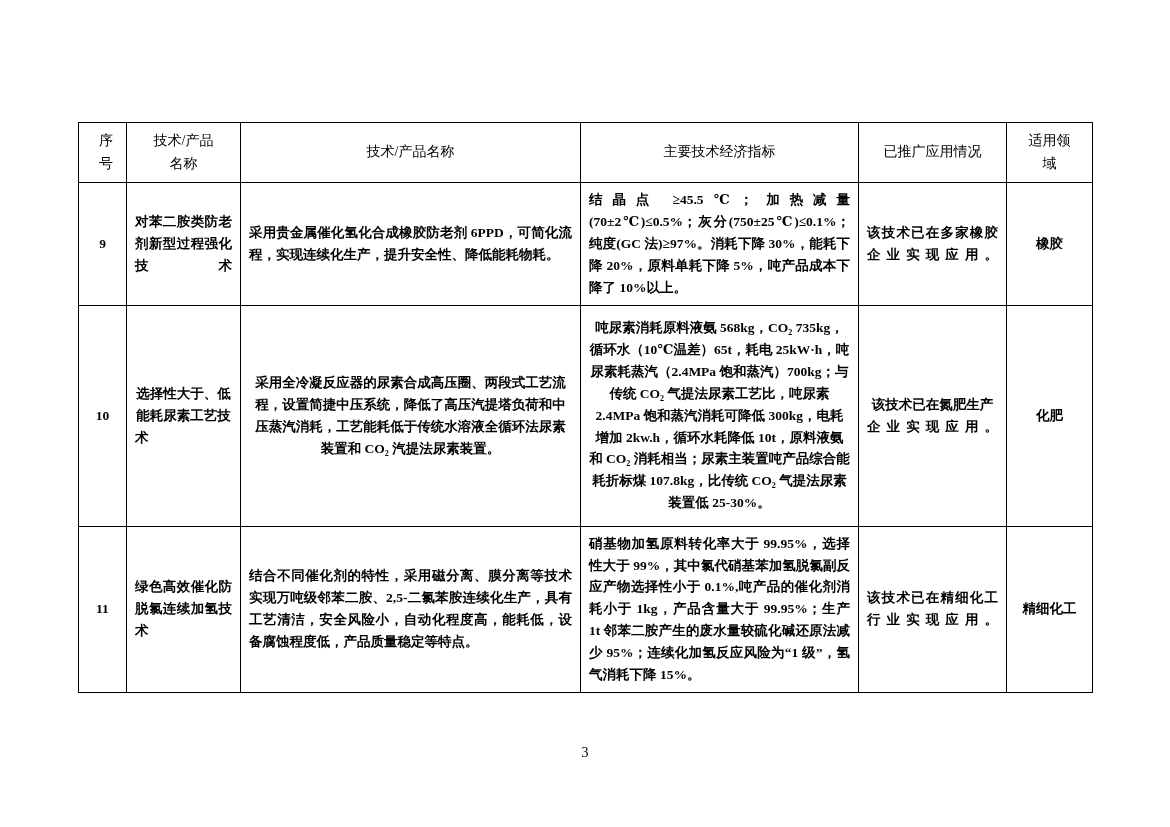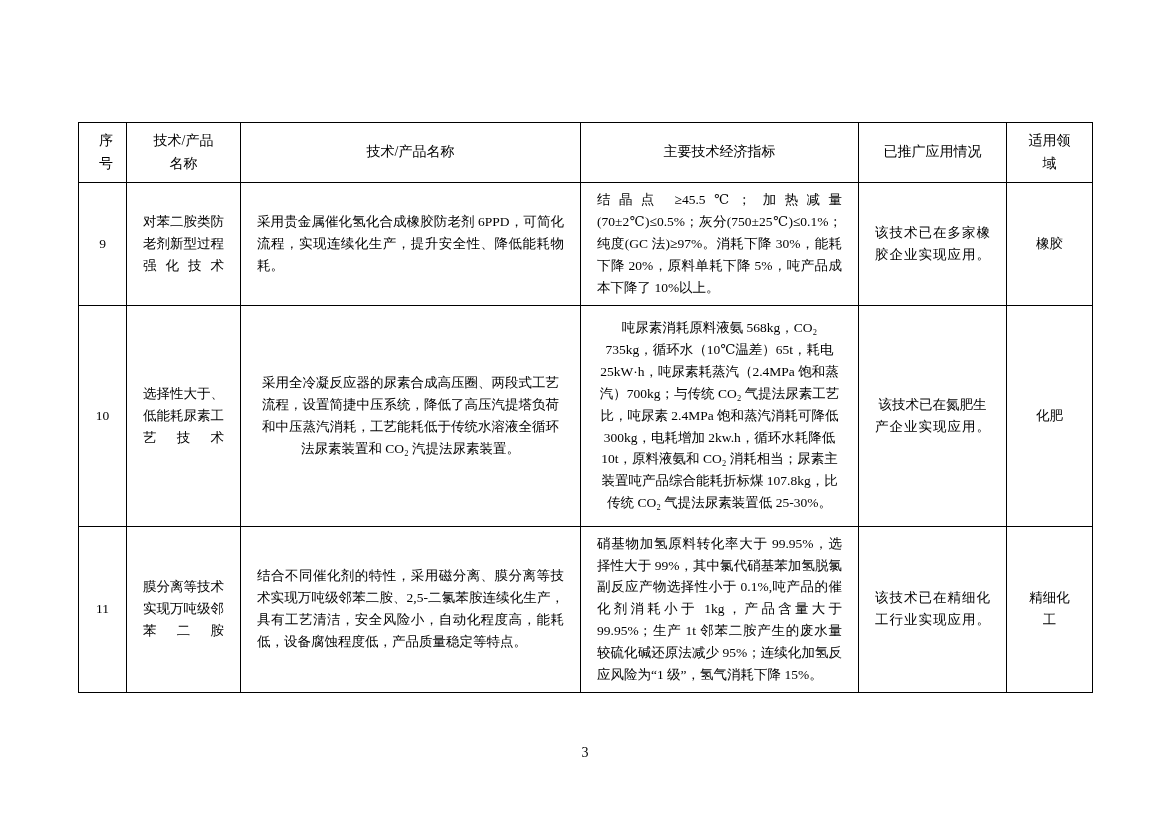--- a/index.html
+++ b/index.html
@@ -28,24 +28,25 @@
   }
   table.doc-table {
     border-collapse: collapse;
     width: 1014px;
     table-layout: fixed;
   }
   table.doc-table th,
   table.doc-table td {
     border: 1px solid #000000;
     vertical-align: middle;
-    padding: 6px 16px;
+    padding: 6px 8px;
     font-size: 13.5px;
     line-height: 1.62;
     font-family: "Liberation Serif", "DejaVu Serif", serif;
+    font-weight: bold;
   }
   table.doc-table thead th {
     text-align: center;
     font-weight: normal;
     padding: 7px 20px;
     font-size: 14px;
   }
   col.c-seq { width: 48px; }
   col.c-name { width: 114px; }
   col.c-intro { width: 340px; }
@@ -135,21 +136,21 @@
         <tr class="row-10">
           <td class="seq">10</td>
           <td class="name">选择性大于、低能耗尿素工艺技术</td>
           <td class="intro">采用全冷凝反应器的尿素合成高压圈、两段式工艺流程，设置简捷中压系统，降低了高压汽提塔负荷和中压蒸汽消耗，工艺能耗低于传统水溶液全循环法尿素装置和 CO₂ 汽提法尿素装置。</td>
           <td class="index">吨尿素消耗原料液氨 568kg，CO₂ 735kg，循环水（10℃温差）65t，耗电 25kW·h，吨尿素耗蒸汽（2.4MPa 饱和蒸汽）700kg；与传统 CO₂ 气提法尿素工艺比，吨尿素 2.4MPa 饱和蒸汽消耗可降低 300kg，电耗增加 2kw.h，循环水耗降低 10t，原料液氨和 CO₂ 消耗相当；尿素主装置吨产品综合能耗折标煤 107.8kg，比传统 CO₂ 气提法尿素装置低 25-30%。</td>
           <td class="apply">该技术已在氮肥生产企业实现应用。</td>
           <td class="field">化肥</td>
         </tr>
         <tr class="row-11">
           <td class="seq">11</td>
-          <td class="name">膜分离等技术实现万吨级邻苯二胺</td>
+          <td class="name">绿色高效催化防脱氯连续加氢技术</td>
           <td class="intro">结合不同催化剂的特性，采用磁分离、膜分离等技术实现万吨级邻苯二胺、2,5-二氯苯胺连续化生产，具有工艺清洁，安全风险小，自动化程度高，能耗低，设备腐蚀程度低，产品质量稳定等特点。</td>
           <td class="index">硝基物加氢原料转化率大于 99.95%，选择性大于 99%，其中氯代硝基苯加氢脱氯副反应产物选择性小于 0.1%,吨产品的催化剂消耗小于 1kg，产品含量大于 99.95%；生产 1t 邻苯二胺产生的废水量较硫化碱还原法减少 95%；连续化加氢反应风险为“1 级”，氢气消耗下降 15%。</td>
           <td class="apply">该技术已在精细化工行业实现应用。</td>
           <td class="field">精细化工</td>
         </tr>
       </tbody>
     </table>
   </div>
 
   <div class="page-number">3</div>

